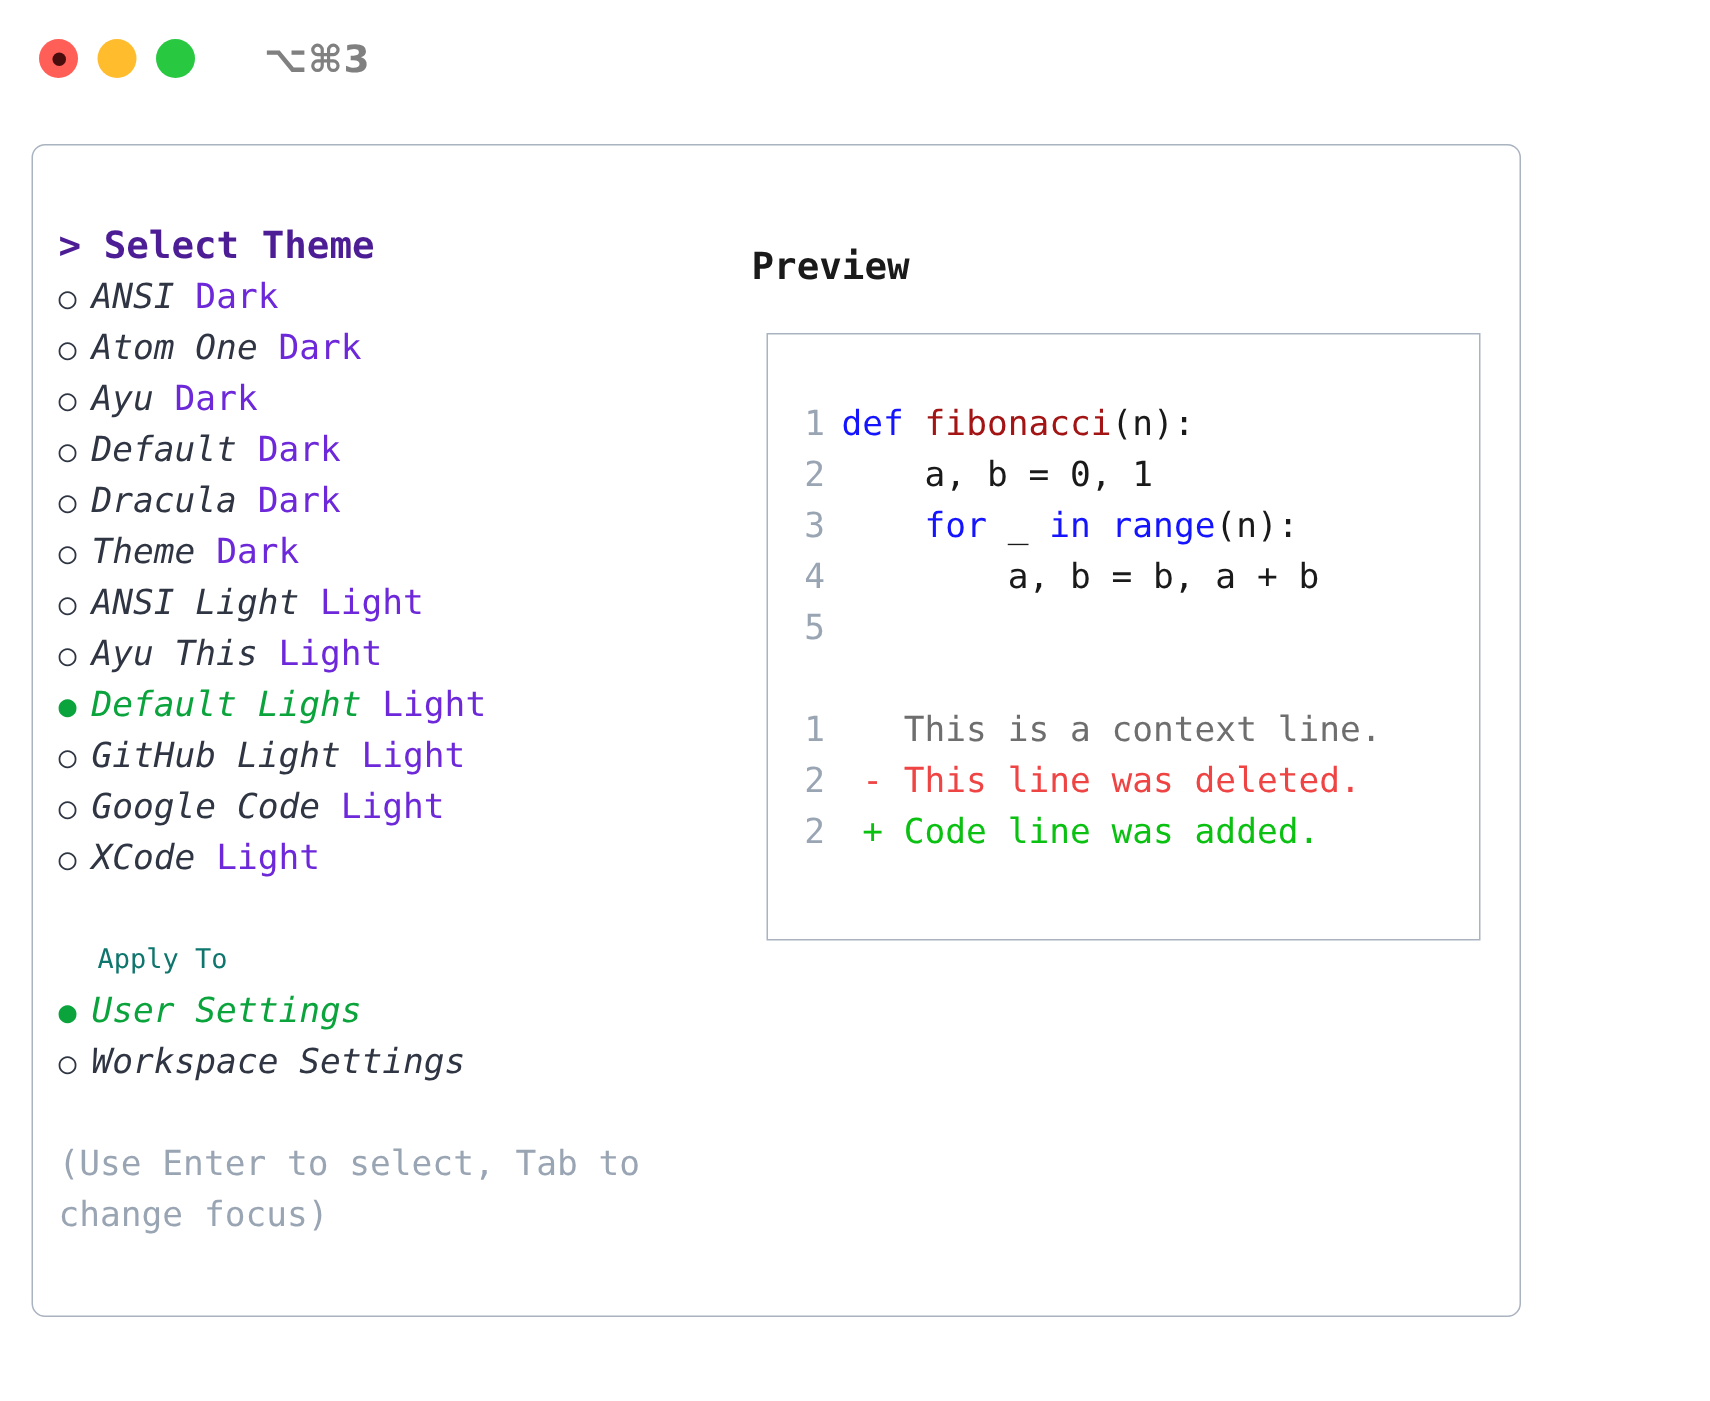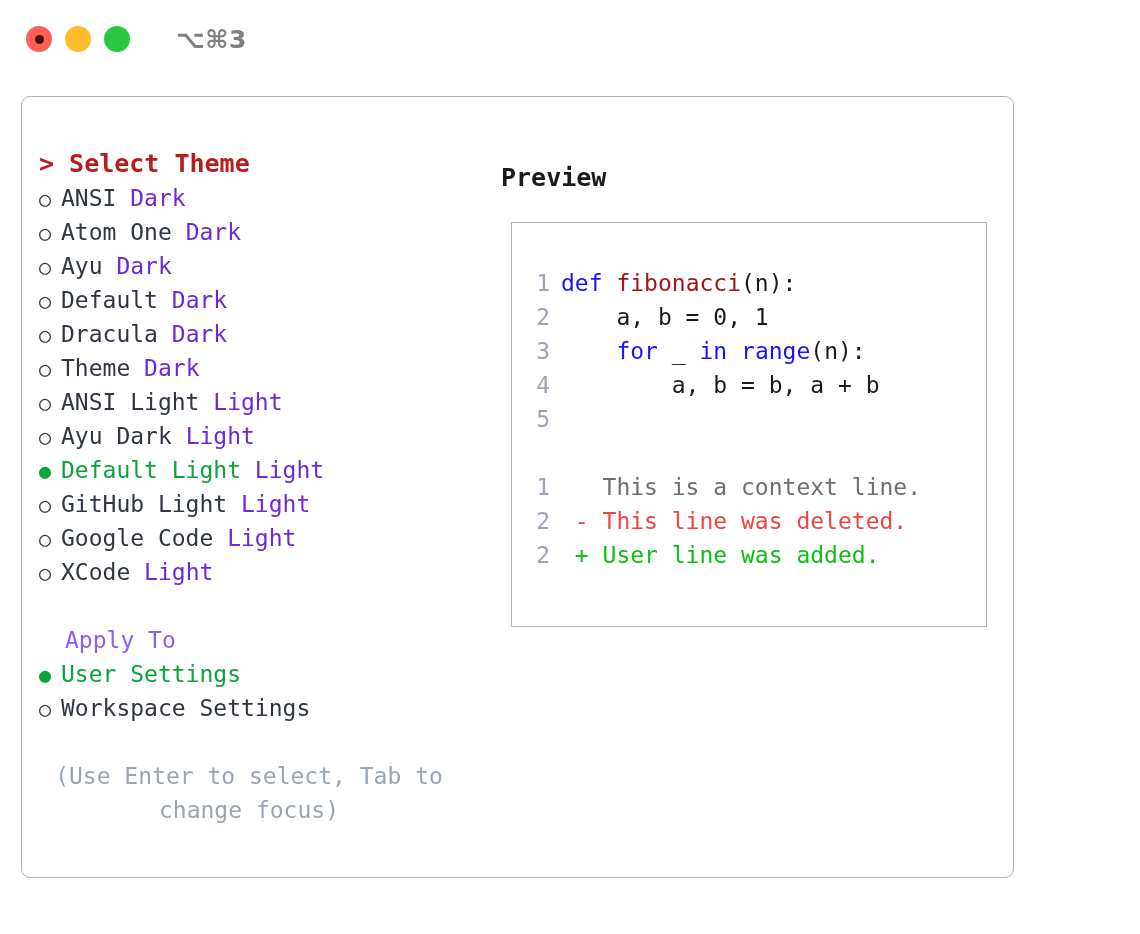--- a/index.html
+++ b/index.html
@@ -89,21 +89,21 @@
   .left-col {
     position: absolute;
     left: 17px;
     top: 50px;
     width: 470px;
   }
 
   .list-header {
     font-size: 25px;
     font-weight: bold;
-    color: #b91c1c;
+    color: #4c1d95;
     line-height: 34px;
     white-space: pre;
   }
 
   .theme-row {
     display: flex;
     align-items: baseline;
     line-height: 34px;
     height: 34px;
     font-size: 23px;
@@ -111,45 +111,44 @@
   }
   .bullet {
     display: inline-block;
     width: 22px;
     flex: 0 0 22px;
     font-size: 20px;
     line-height: 34px;
     color: #2f3542;
   }
   .bullet.sel { color: #0aa33c; }
-  .theme-name { color: #2f3542; }
+  .theme-name { color: #2f3542; font-style: italic; }
   .theme-name.sel { color: #0aa33c; }
   .theme-tag {
     color: #6d28d9;
     margin-left: 0;
   }
 
   .section-gap { height: 34px; }
 
   .apply-header {
-    font-size: 23px;
-    color: #8b5cf6;
+    font-size: 18px;
+    color: #0f766e;
     line-height: 34px;
     padding-left: 26px;
     white-space: pre;
   }
 
   .hint {
     margin-top: 34px;
     font-size: 23px;
     color: #9aa5b4;
     line-height: 34px;
     width: 420px;
     white-space: pre-wrap;
-    text-align: center;
   }
 
   
   .right-col {
     position: absolute;
     left: 479px;
     top: 64px;
     width: 490px;
   }
   .preview-header {
@@ -224,21 +223,21 @@
       <div class="left-col">
         <div class="list-header">&gt; Select Theme</div>
         <div id="theme-rows">
             <div class="theme-row"><span class="bullet">○</span><span class="theme-name">ANSI</span><span class="theme-tag"> Dark</span></div>
             <div class="theme-row"><span class="bullet">○</span><span class="theme-name">Atom One</span><span class="theme-tag"> Dark</span></div>
             <div class="theme-row"><span class="bullet">○</span><span class="theme-name">Ayu</span><span class="theme-tag"> Dark</span></div>
             <div class="theme-row"><span class="bullet">○</span><span class="theme-name">Default</span><span class="theme-tag"> Dark</span></div>
             <div class="theme-row"><span class="bullet">○</span><span class="theme-name">Dracula</span><span class="theme-tag"> Dark</span></div>
             <div class="theme-row"><span class="bullet">○</span><span class="theme-name">Theme</span><span class="theme-tag"> Dark</span></div>
             <div class="theme-row"><span class="bullet">○</span><span class="theme-name">ANSI Light</span><span class="theme-tag"> Light</span></div>
-            <div class="theme-row"><span class="bullet">○</span><span class="theme-name">Ayu Dark</span><span class="theme-tag"> Light</span></div>
+            <div class="theme-row"><span class="bullet">○</span><span class="theme-name">Ayu This</span><span class="theme-tag"> Light</span></div>
             <div class="theme-row"><span class="bullet sel">●</span><span class="theme-name sel">Default Light</span><span class="theme-tag"> Light</span></div>
             <div class="theme-row"><span class="bullet">○</span><span class="theme-name">GitHub Light</span><span class="theme-tag"> Light</span></div>
             <div class="theme-row"><span class="bullet">○</span><span class="theme-name">Google Code</span><span class="theme-tag"> Light</span></div>
             <div class="theme-row"><span class="bullet">○</span><span class="theme-name">XCode</span><span class="theme-tag"> Light</span></div>
           </div>
 
         <div class="section-gap"></div>
 
         <div class="apply-header">Apply To</div>
         <div id="apply-rows">
@@ -254,20 +253,20 @@
         <div class="preview-box">
           <div class="code" id="code-block">
               <div class="code-line"><span class="lineno">1</span><span class="code-text"><span class="tok-kw">def </span><span class="tok-fn">fibonacci</span><span class="tok-plain">(n):</span></span></div>
               <div class="code-line"><span class="lineno">2</span><span class="code-text"><span class="tok-plain">    a, b = 0, 1</span></span></div>
               <div class="code-line"><span class="lineno">3</span><span class="code-text"><span class="tok-plain">    </span><span class="tok-kw">for</span><span class="tok-plain"> _ </span><span class="tok-kw">in</span><span class="tok-plain"> </span><span class="tok-kw">range</span><span class="tok-plain">(n):</span></span></div>
               <div class="code-line"><span class="lineno">4</span><span class="code-text"><span class="tok-plain">        a, b = b, a + b</span></span></div>
               <div class="code-line"><span class="lineno">5</span></div>
               <div class="blank-line"></div>
               <div class="code-line"><span class="lineno">1</span><span class="code-text"><span class="tok-ctx">   This is a context line.</span></span></div>
               <div class="code-line"><span class="lineno">2</span><span class="code-text"><span class="tok-del"> - This line was deleted.</span></span></div>
-              <div class="code-line"><span class="lineno">2</span><span class="code-text"><span class="tok-add"> + User line was added.</span></span></div>
+              <div class="code-line"><span class="lineno">2</span><span class="code-text"><span class="tok-add"> + Code line was added.</span></span></div>
             </div>
         </div>
       </div>
 
     </div>
   </div>
 </div>
 
 </body></html>

